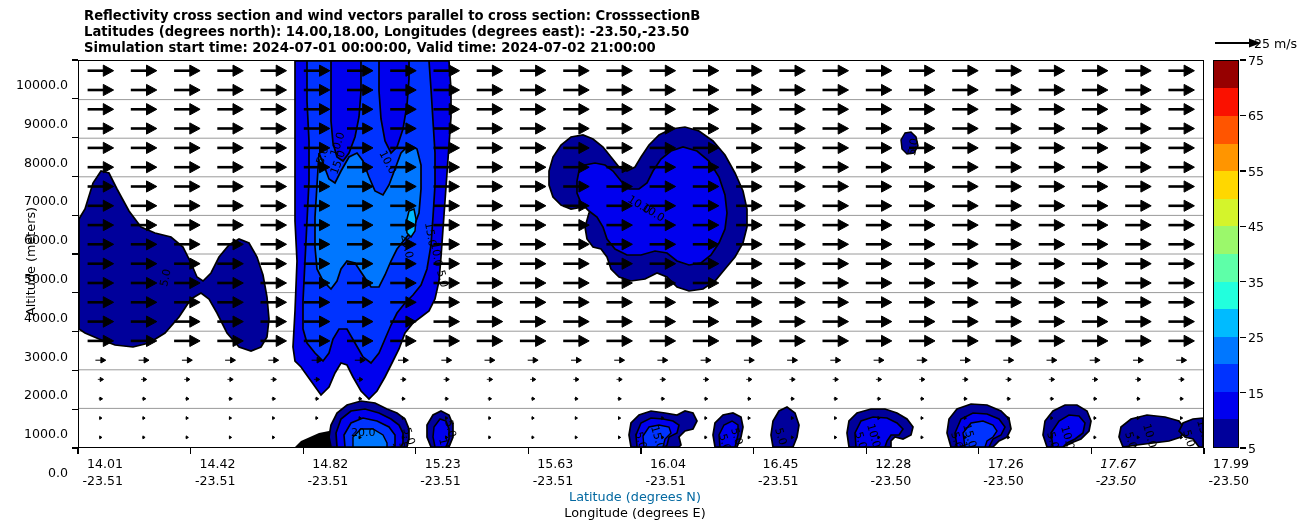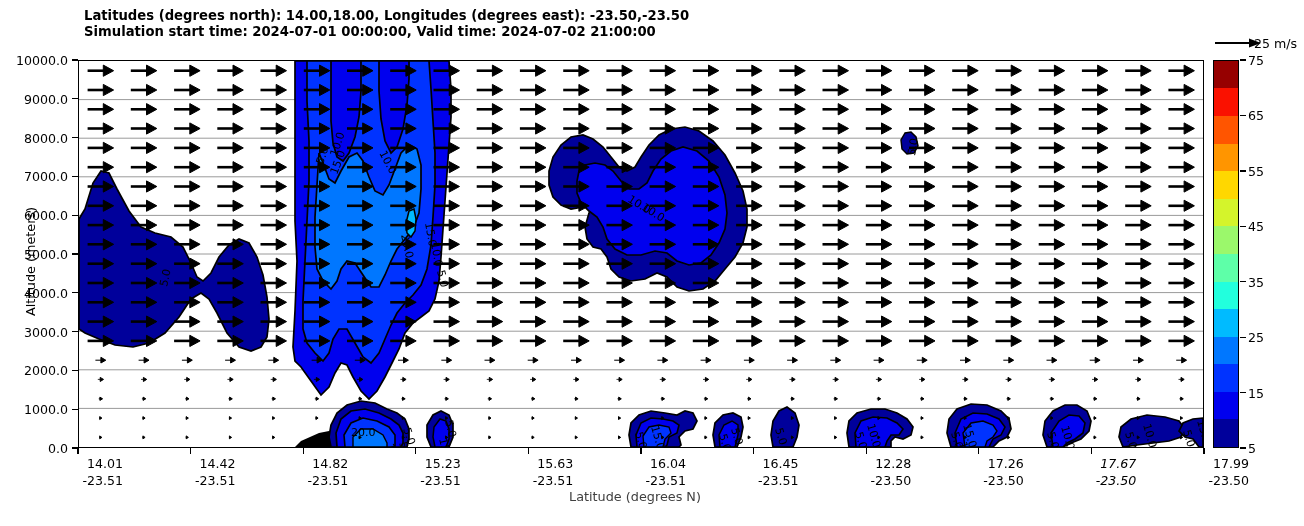--- a/index.html
+++ b/index.html
@@ -52,20 +52,21 @@
   }
   
   .ytick-label {
     position: absolute;
     right: 1236px;
     text-align: left;
     font-size: 12.6px;
     color: #000000;
     white-space: nowrap;
     transform: translateY(-50%);
+    margin-top: 24px;
   }
   .ytick-mark {
     position: absolute;
     width: 6px;
     height: 1.3px;
     background: #000000;
     left: 72px;
   }
   .ylabel {
     position: absolute;
@@ -93,21 +94,21 @@
     background: #000000;
     top: 448px;
   }
   .xlabel-lat {
     position: absolute;
     left: 0;
     top: 489px;
     width: 1270px;
     text-align: center;
     font-size: 12.8px;
-    color: #404040;
+    color: #0369a1;
   }
   .xlabel-lon {
     position: absolute;
     left: 0;
     top: 505px;
     width: 1270px;
     text-align: center;
     font-size: 12.8px;
     color: #000000;
   }
@@ -158,20 +159,21 @@
     color: #000000;
     white-space: nowrap;
   }
 </style>
 </head>
 <body>
 
 <div id="root">
 
   <div class="title-block">
+    <div>Reflectivity cross section and wind vectors parallel to cross section: CrosssectionB</div>
     <div>Latitudes (degrees north): 14.00,18.00, Longitudes (degrees east): -23.50,-23.50</div>
     <div>Simulation start time: 2024-07-01 00:00:00, Valid time: 2024-07-02 21:00:00</div>
   </div>
 
   <div id="ytick-container">
       <div class="ytick-label" style="top: 448px;">0.0</div>
       <div class="ytick-mark" style="top: 447.4px;"></div>
       <div class="ytick-label" style="top: 409.2px;">1000.0</div>
       <div class="ytick-mark" style="top: 408.6px;"></div>
       <div class="ytick-label" style="top: 370.4px;">2000.0</div>
@@ -2499,20 +2501,21 @@
         <div>-23.50</div>
       </div>
       <div class="xtick-mark" style="left: 1090.8px;"></div>
       <div class="xtick-group" style="left: 1159px; width: 90px; top: 455px;">
         <div>17.99</div>
         <div>-23.50</div>
       </div>
       <div class="xtick-mark" style="left: 1203.4px;"></div>
     </div>
   <div class="xlabel-lat">Latitude (degrees N)</div>
+  <div class="xlabel-lon">Longitude (degrees E)</div>
 
   <svg class="refvec" viewBox="0 0 48 14">
     <line x1="2" y1="7" x2="38" y2="7" stroke="#000000" stroke-width="2"></line>
     <polygon points="48,7 36,2.5 36,11.5" fill="#000000"></polygon>
   </svg>
   <div class="refvec-label">25 m/s</div>
 
   <div class="cbar-wrap" id="cbar-wrap">
       <div class="cbar-seg" style="background: rgb(0, 0, 155);"></div>
       <div class="cbar-seg" style="background: rgb(0, 0, 238);"></div>

